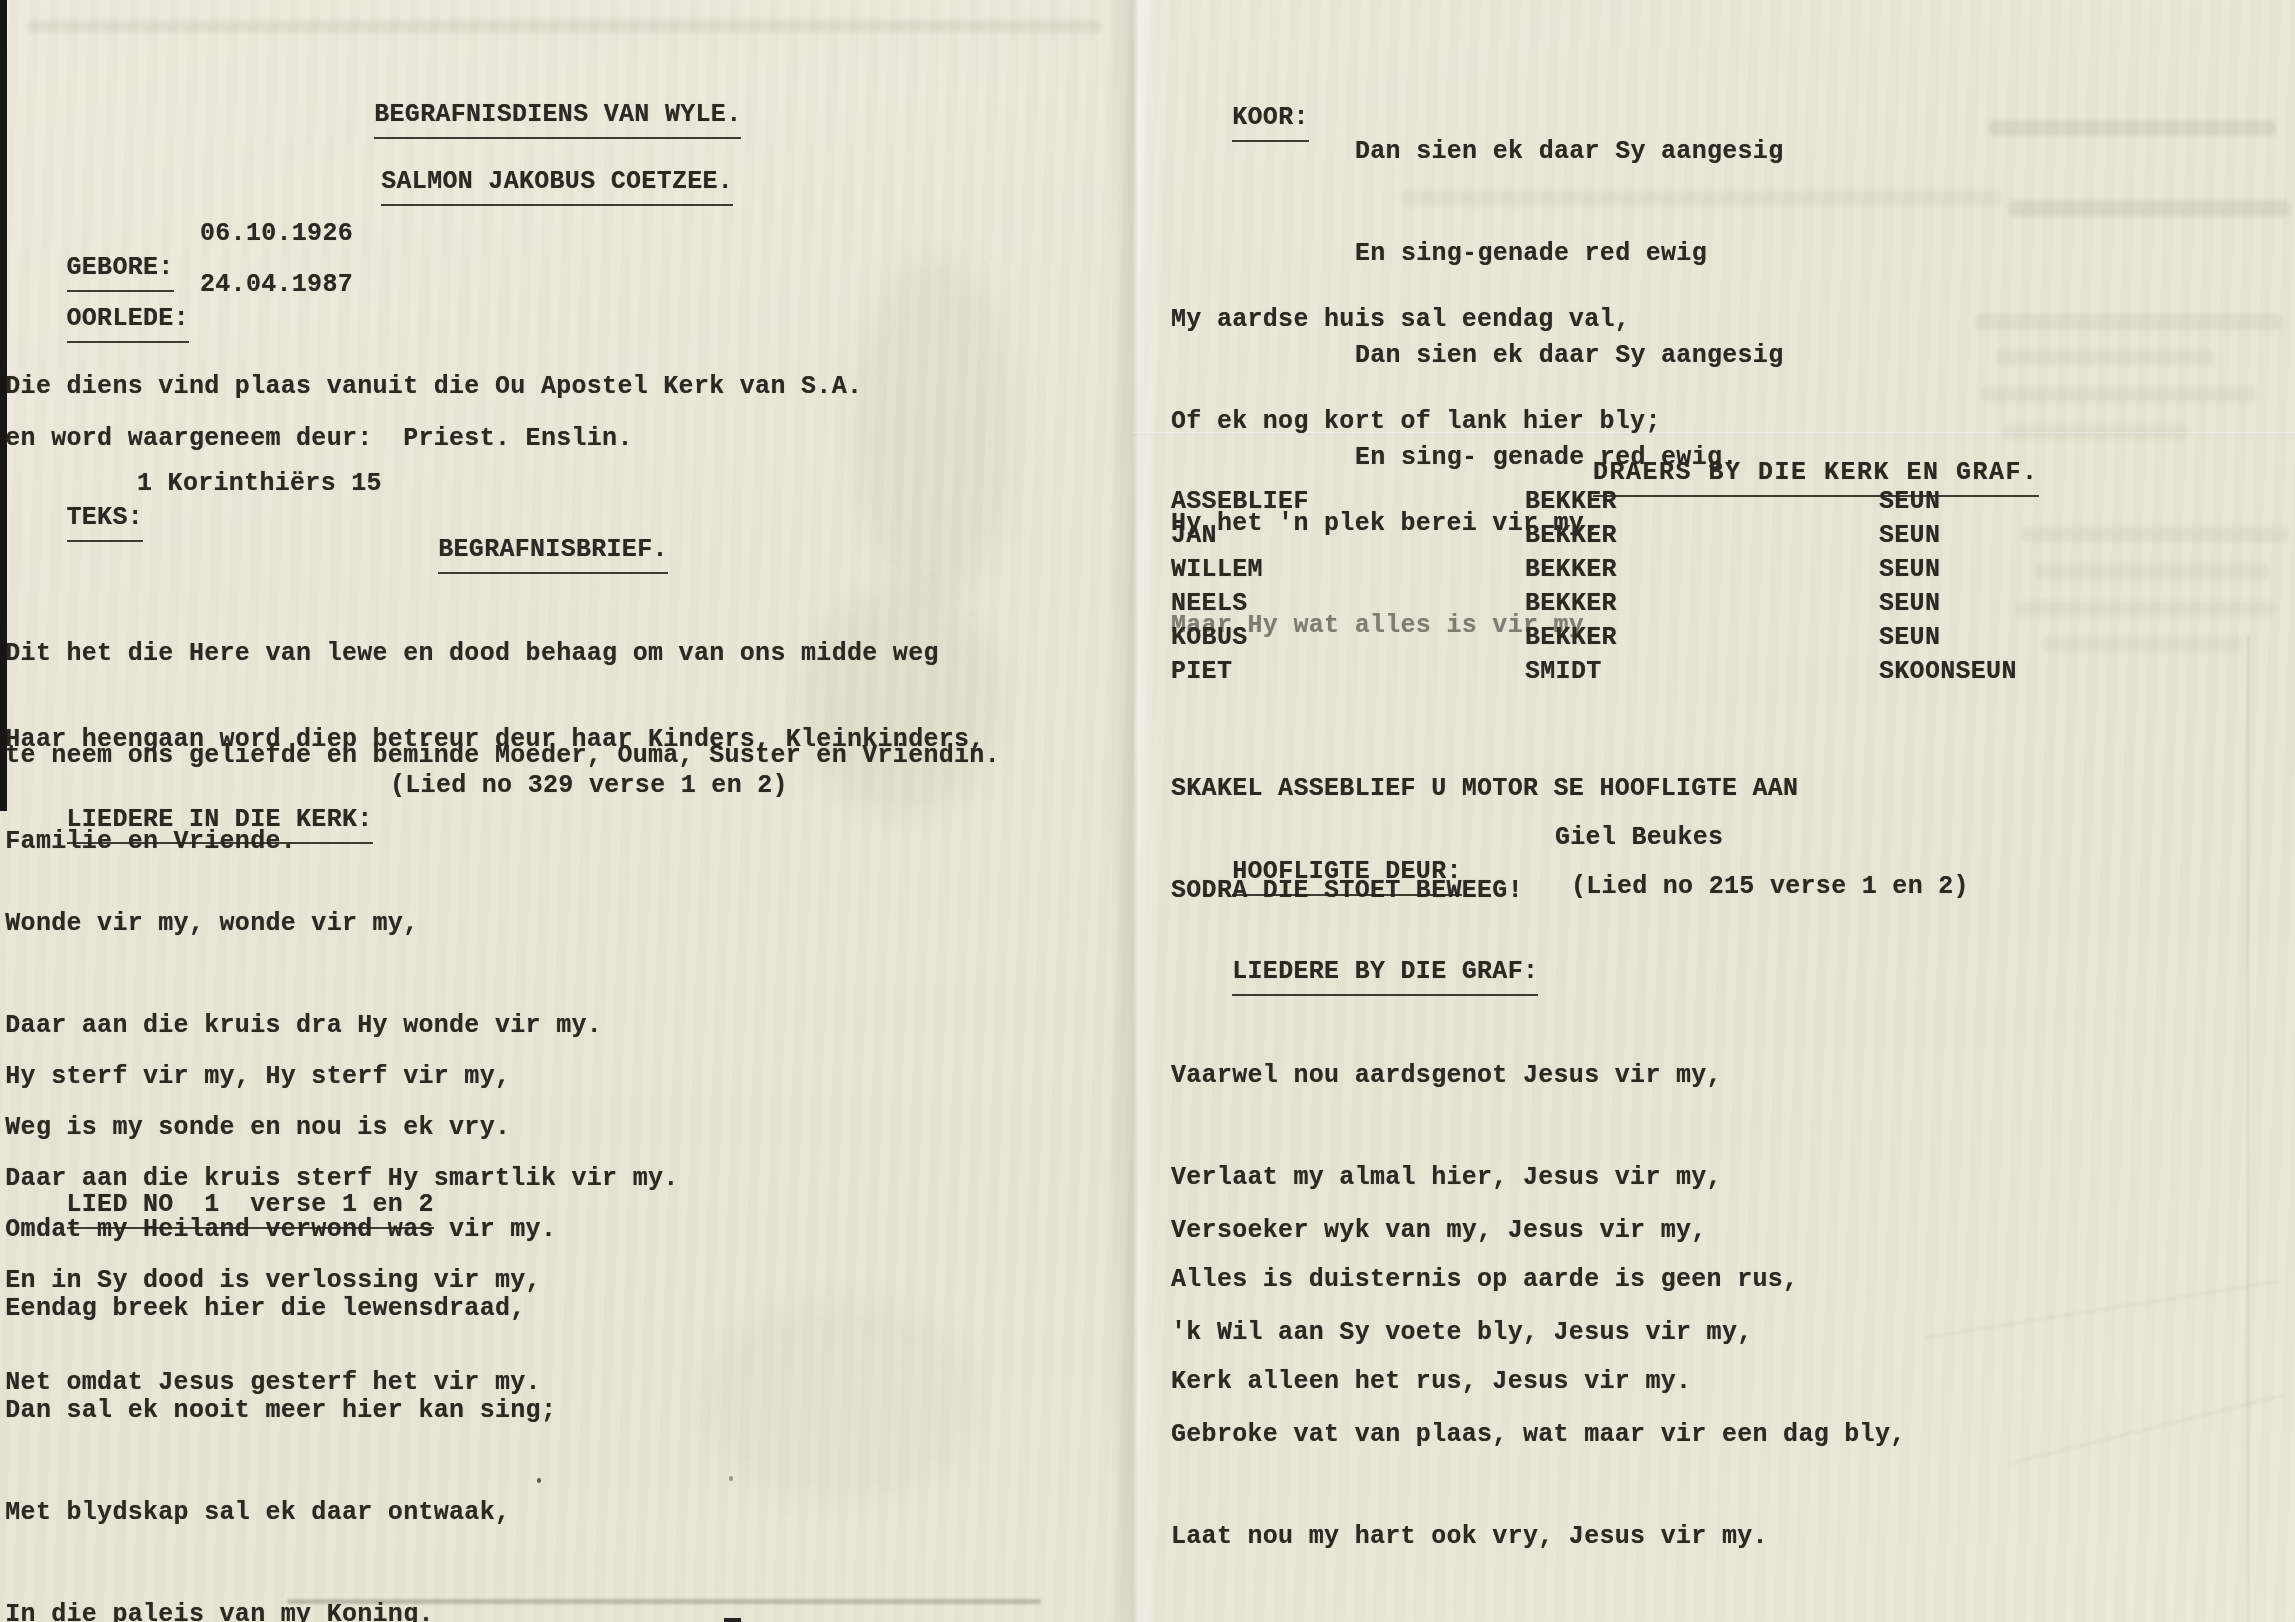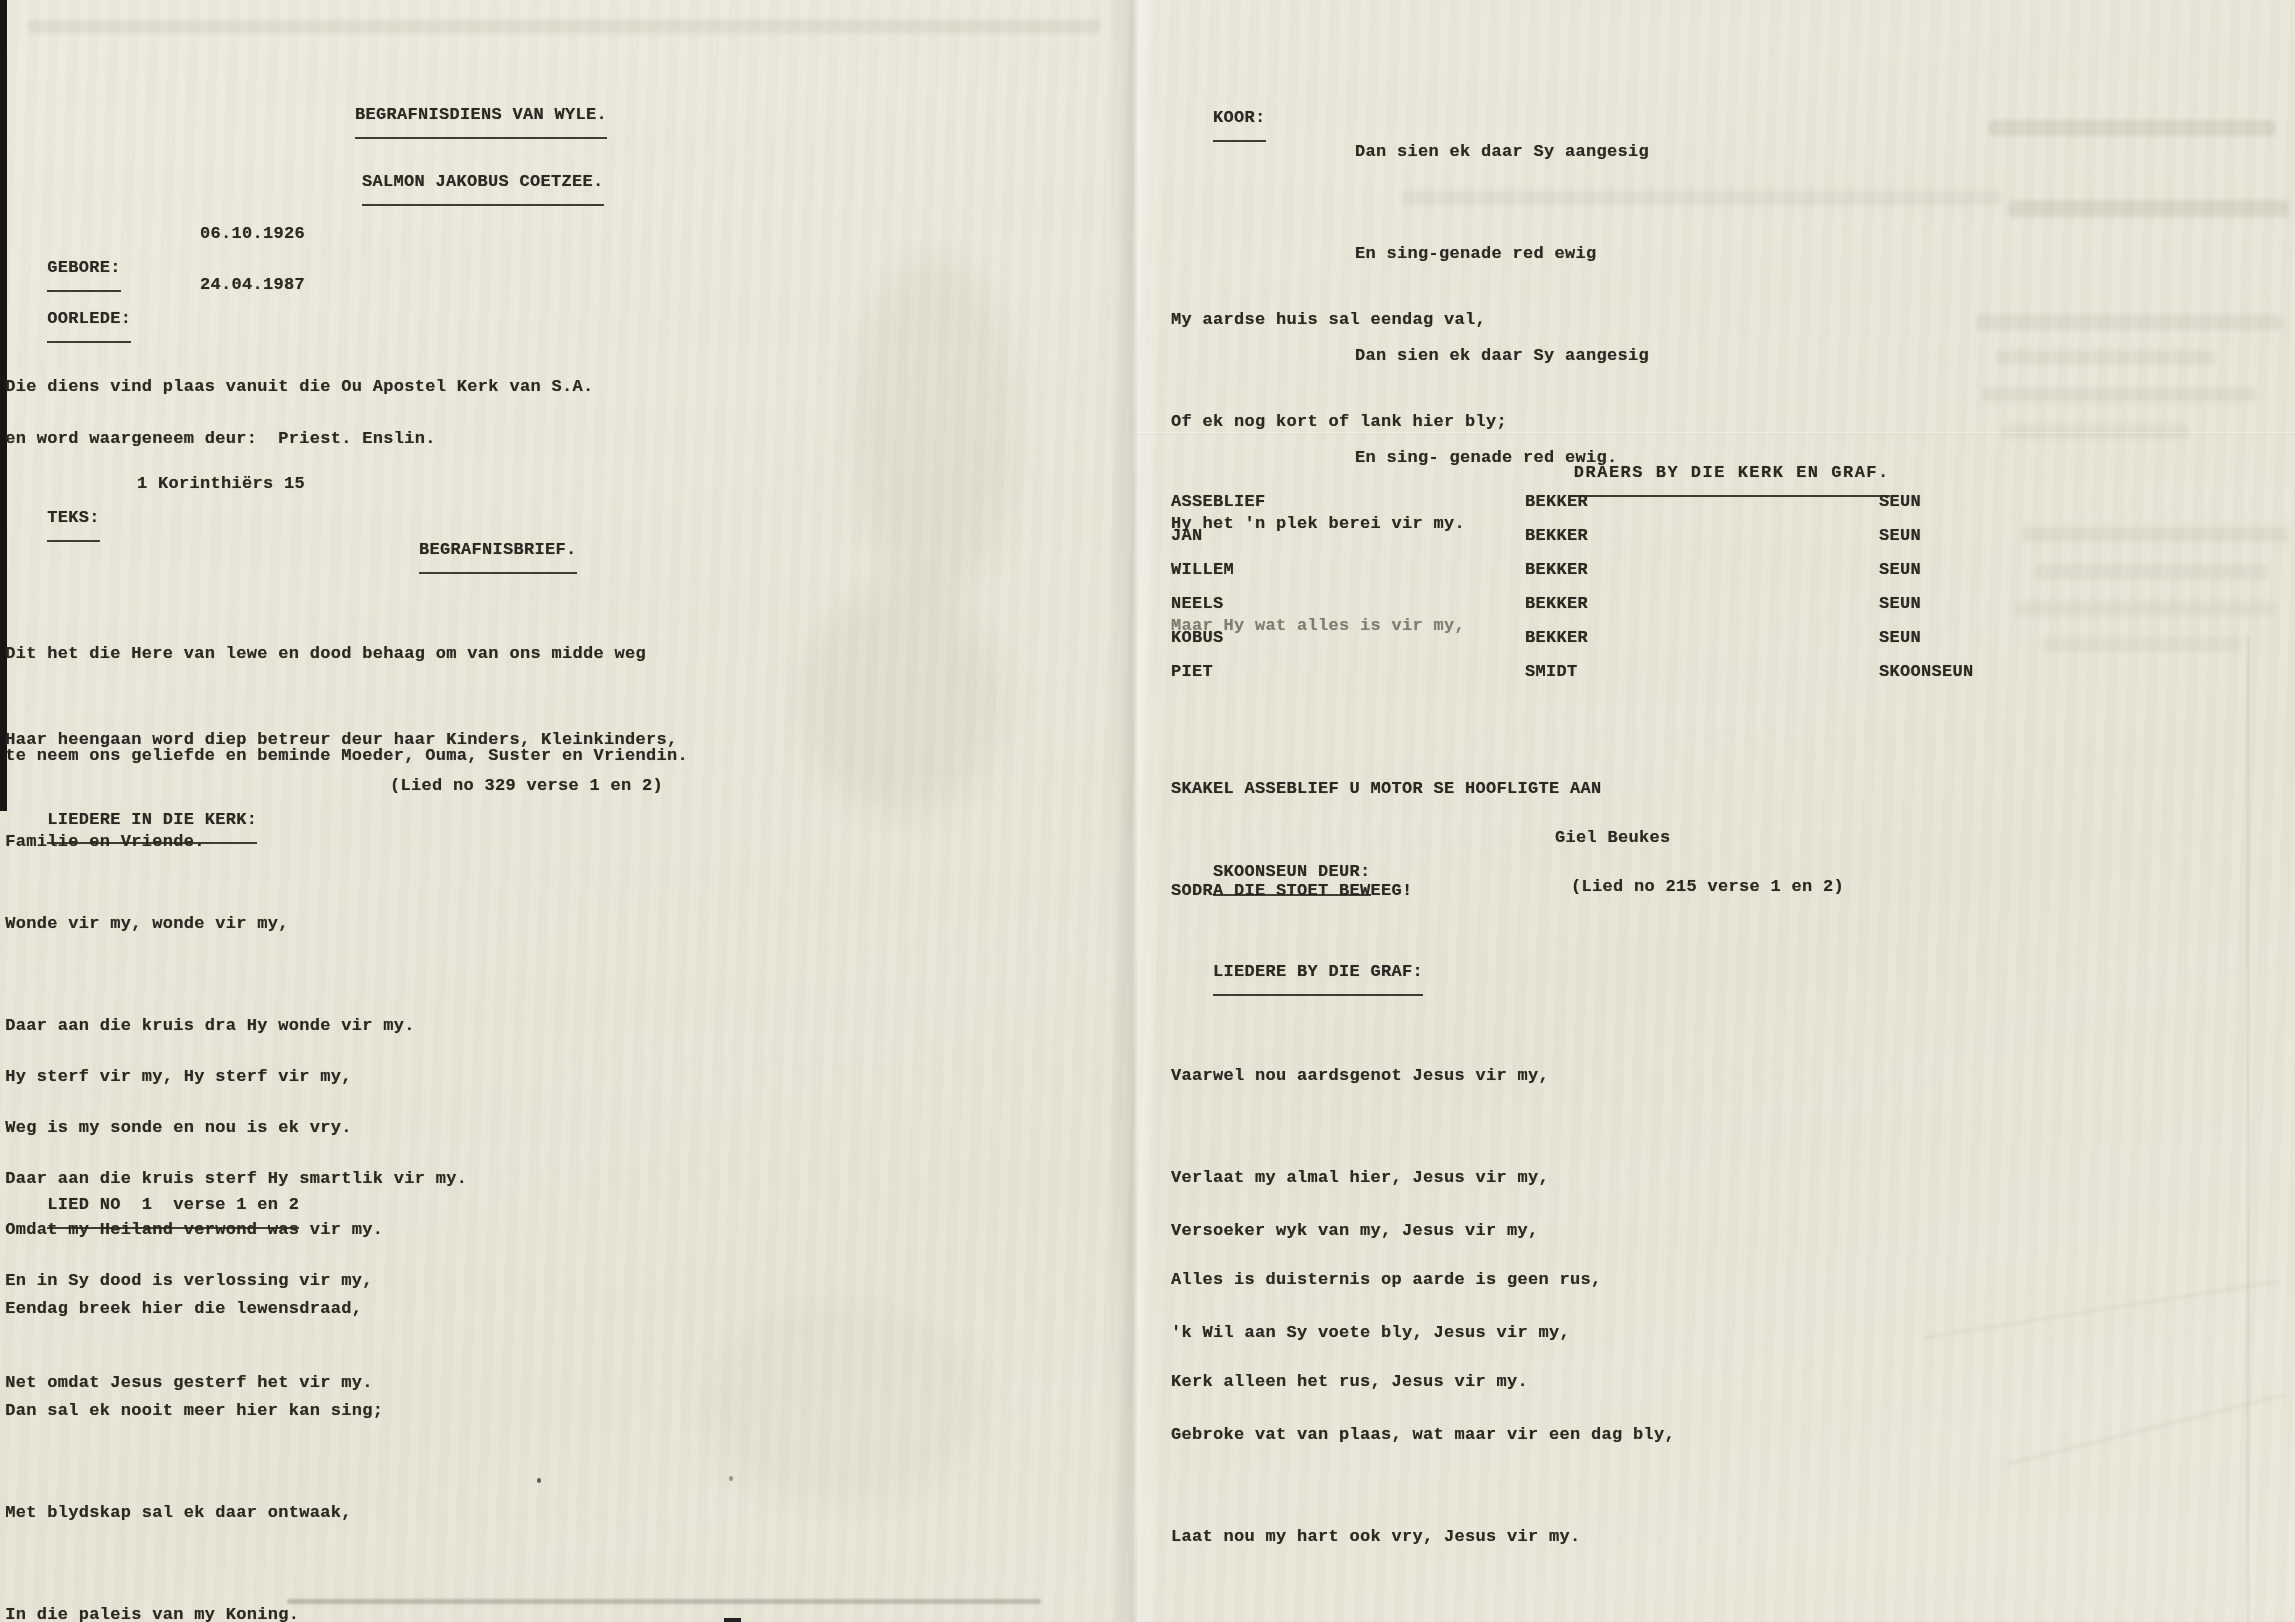--- a/index.html
+++ b/index.html
@@ -18,21 +18,21 @@
     width: 2295px;
     height: 1623px;
     background:
       repeating-linear-gradient(92deg, rgba(255,255,255,.03) 0 9.3px, rgba(110,104,88,.025) 9.3px 20px),
       linear-gradient(160deg, #edeadd 0%, #e9e6d8 35%, #e7e4d5 65%, #ebe8da 100%);
     font-family: "Liberation Mono", "DejaVu Sans Mono", monospace;
     color: var(--ink);
   }
   .t {
     position: absolute;
-    font-size: 17px;
+    font-size: 25px;
     font-weight: 700;
     line-height: 34px;
     white-space: pre;
     letter-spacing: 0.3px;
     color: var(--ink);
     text-shadow: 0 0 0.7px rgba(43,41,34,.55);
   }
   .ln { display: block; }
   .ul {
     display: inline-block;
@@ -231,21 +231,21 @@
     <span>SMIDT</span>
     <span>SKOONSEUN</span>
   </div>
 
   <div class="t" style="left:1171px; top:704px;">
     <span class="ln">SKAKEL ASSEBLIEF U MOTOR SE HOOFLIGTE AAN</span>
     <span class="ln">SODRA DIE STOET BEWEEG!</span>
   </div>
 
   <div class="t" style="left:1171px; top:821px;">
-    <span class="ul">SKOONSEUN DEUR:</span>
+    <span class="ul">HOOFLIGTE DEUR:</span>
   </div>
   <div class="t" style="left:1555px; top:821px;">Giel Beukes</div>
 
   <div class="t" style="left:1171px; top:921px;">
     <span class="ul">LIEDERE BY DIE GRAF:</span>
   </div>
   <div class="t" style="left:1571px; top:870px;">(Lied no 215 verse 1 en 2)</div>
 
   <div class="t" style="left:1171px; top:991px;">
     <span class="ln">Vaarwel nou aardsgenot Jesus vir my,</span>

